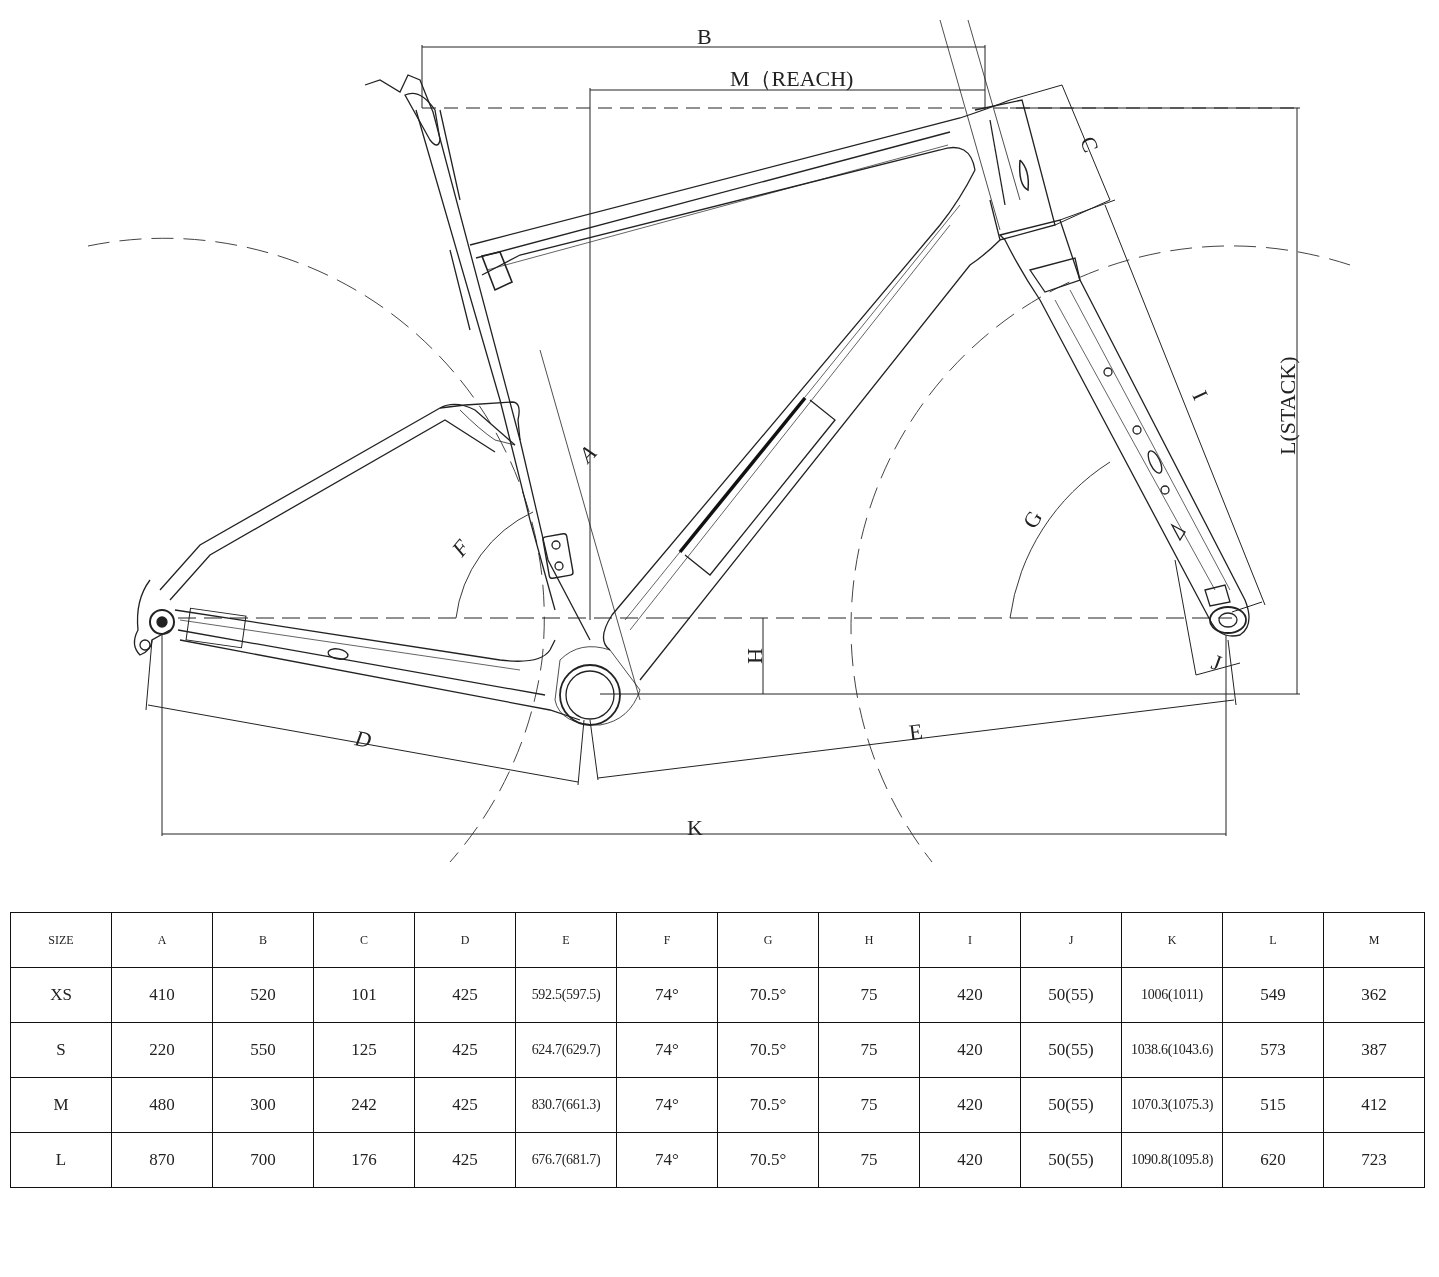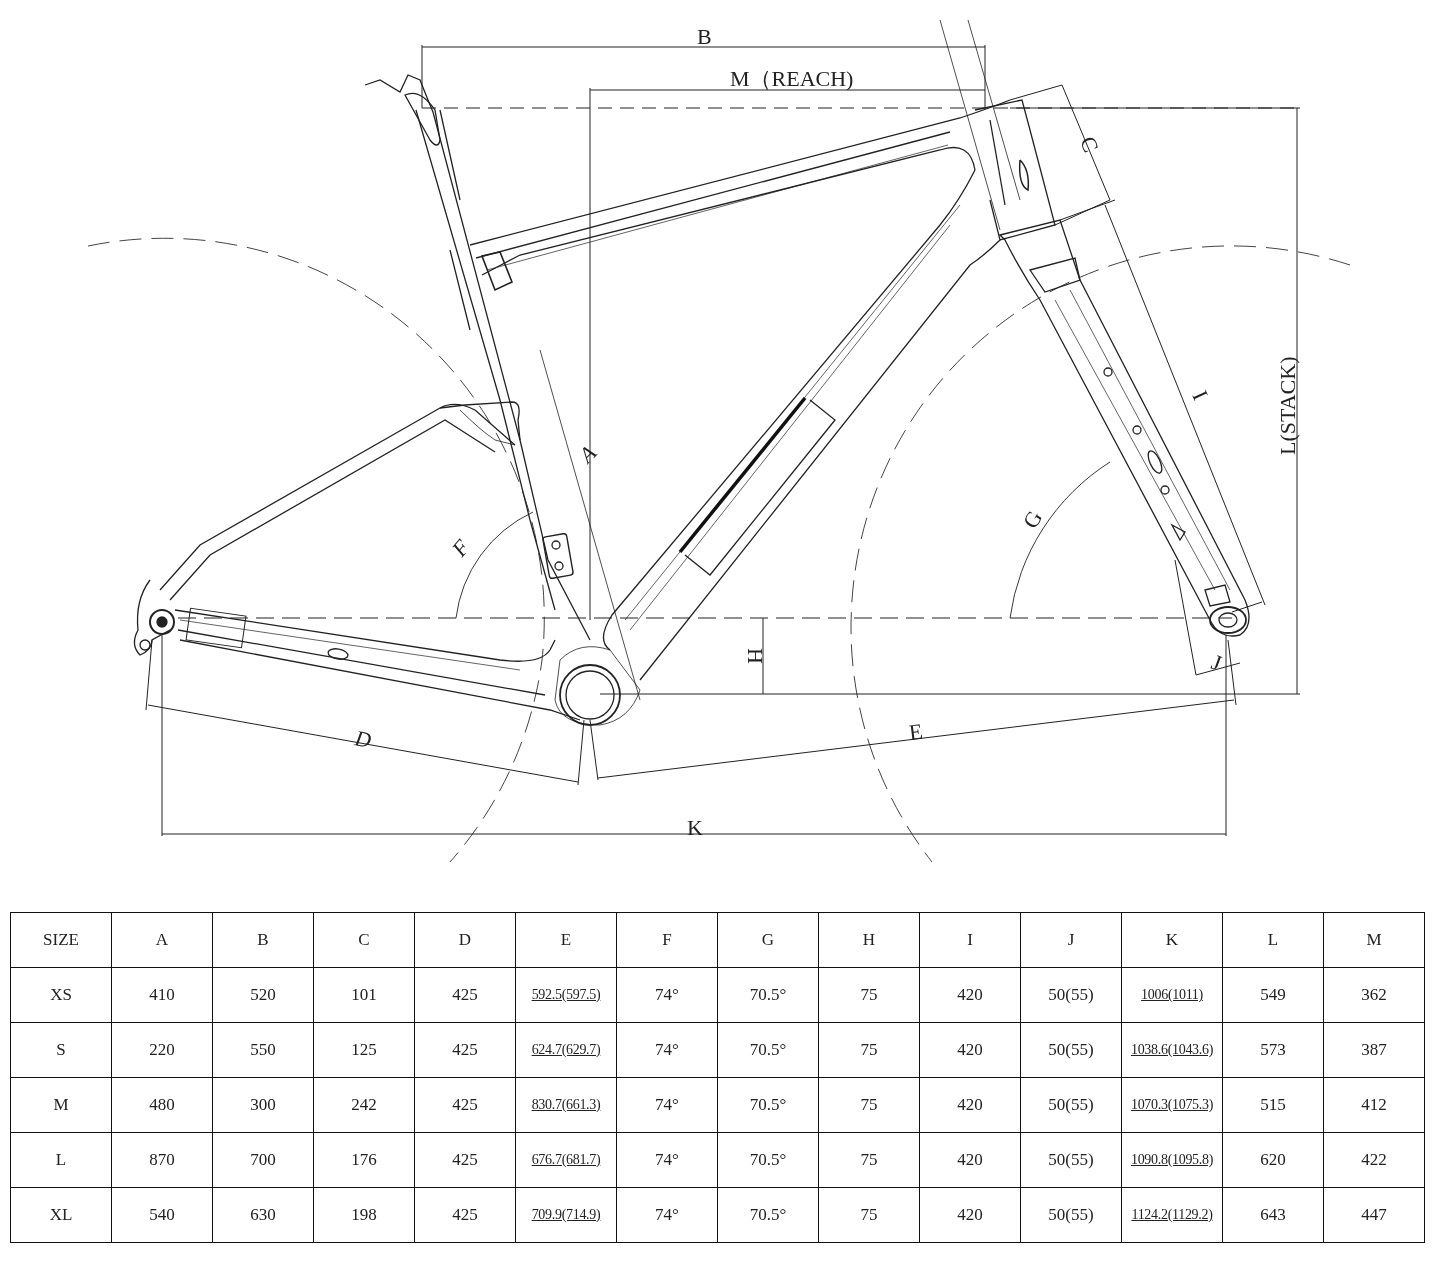--- a/index.html
+++ b/index.html
@@ -5,22 +5,22 @@
   html, body { margin:0; padding:0; background:#ffffff; }
   body { width:1439px; height:1277px; position:relative; overflow:hidden;
          font-family:"Liberation Serif", "DejaVu Serif", serif; color:#111; }
   #drawing { position:absolute; left:0; top:0; width:1439px; height:880px; }
   #drawing svg { width:1439px; height:880px; display:block; }
   .dimlabel { font-family:"Liberation Serif", serif; font-size:22px; fill:#222; }
   .dimlabel-it { font-family:"Liberation Serif", serif; font-size:22px; font-style:italic; fill:#222; }
   #geo-table { position:absolute; left:10px; top:912px; border-collapse:collapse; table-layout:fixed; }
   #geo-table td, #geo-table th { border:1.6px solid #111; height:54px; padding:0; text-align:center;
       font-family:"Liberation Serif", serif; font-weight:normal; font-size:17px; color:#222; vertical-align:middle; }
-  #geo-table th { font-size:17px; }
-  #geo-table td.small { font-size:14px; white-space:nowrap; letter-spacing:-0.3px;text-decoration:underline; }
+  #geo-table th { font-size:12px; }
+  #geo-table td.small { font-size:14px; white-space:nowrap; letter-spacing:-0.3px; }
   col.c { width:101px; }
 </style>
 </head>
 <body>
 
 <div id="drawing">
 <svg viewBox="0 0 1439 880" xmlns="http://www.w3.org/2000/svg" fill="none" stroke="#222" stroke-width="1">
 
   <g stroke="#444" stroke-dasharray="22 10" stroke-width="1">
     <path d="M 88 246 A 380 380 0 0 1 542 660 A 380 380 0 0 1 450 862"></path>
@@ -255,32 +255,16 @@
       <td>176</td>
       <td>425</td>
       <td class="small">676.7(681.7)</td>
       <td>74°</td>
       <td>70.5°</td>
       <td>75</td>
       <td>420</td>
       <td>50(55)</td>
       <td class="small">1090.8(1095.8)</td>
       <td>620</td>
-      <td>422</td>
-    </tr>
-    <tr>
-      <td>XL</td>
-      <td>540</td>
-      <td>630</td>
-      <td>198</td>
-      <td>425</td>
-      <td class="small">709.9(714.9)</td>
-      <td>74°</td>
-      <td>70.5°</td>
-      <td>75</td>
-      <td>420</td>
-      <td>50(55)</td>
-      <td class="small">1124.2(1129.2)</td>
-      <td>643</td>
-      <td>447</td>
+      <td>723</td>
     </tr>
   </tbody>
 </table>
 
 </body></html>

